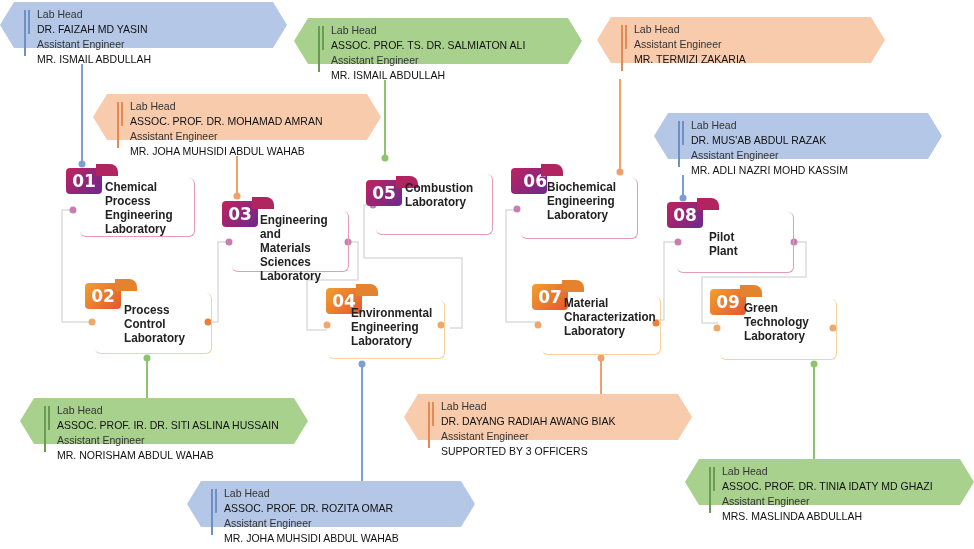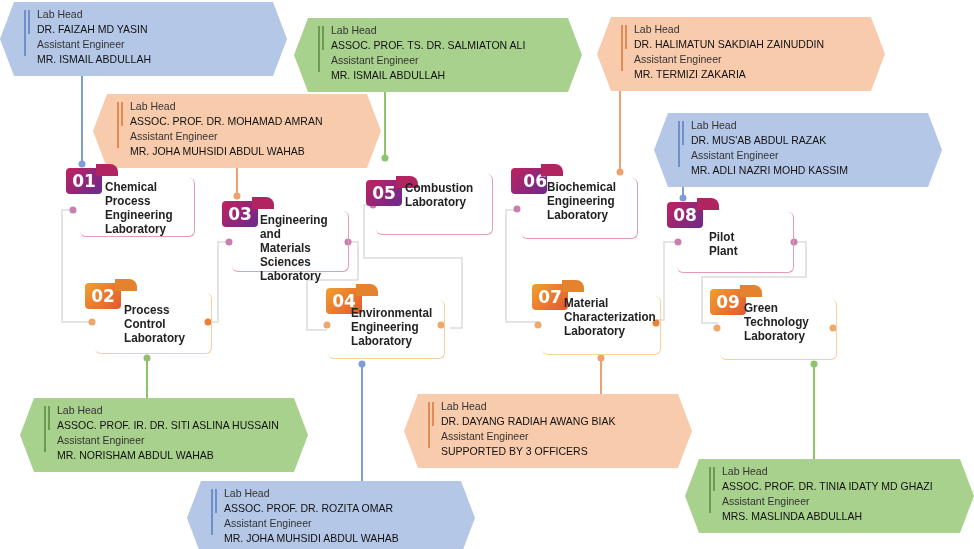--- a/index.html
+++ b/index.html
@@ -1,19 +1,19 @@
 <!DOCTYPE html>
 <html><head>
 <meta charset="utf-8">
 <style>
   html, body { margin:0; padding:0; background:#ffffff; }
   body { width:974px; height:549px; position:relative; overflow:hidden; font-family:"Liberation Sans", sans-serif; }
   #connectors { position:absolute; left:0; top:0; width:974px; height:549px; }
 
-  .hex { position:absolute; height:74px; }
+  .hex { position:absolute; height:46px; }
   .hex .shape { position:absolute; inset:0; clip-path:polygon(0 50%, 14px 0, calc(100% - 14px) 0, 100% 50%, calc(100% - 14px) 100%, 14px 100%); }
   .hex.blue .shape { background:#b4c7e7; }
   .hex.green .shape { background:#a9d18e; }
   .hex.orange .shape { background:#f8cbad; }
   .hex .bars { position:absolute; left:24px; top:8px; width:6px; height:46px; }
   .hex .bars i { position:absolute; top:0; width:2px; }
   .hex .bars i:first-child { left:0; height:46px; }
   .hex .bars i:last-child { left:4px; height:24px; }
   .hex.blue .bars i { background:#6f8fc7; }
   .hex.green .bars i { background:#6b9a53; }
@@ -109,21 +109,20 @@
 </div>
 
 <div class="hex orange" style="left:597px;top:17px;width:288px;">
   <div class="shape"></div>
     <div class="bars">
       <i></i>
       <i></i>
     </div>
   <div class="txt">
     <span class="role">Lab Head</span>
-    <span class="name">DR. HALIMATUN SAKDIAH ZAINUDDIN</span>
     <span class="role">Assistant Engineer</span>
     <span class="name">MR. TERMIZI ZAKARIA</span>
   </div>
 </div>
 
 <div class="hex orange" style="left:93px;top:94px;width:288px;">
   <div class="shape"></div>
     <div class="bars">
       <i></i>
       <i></i>

